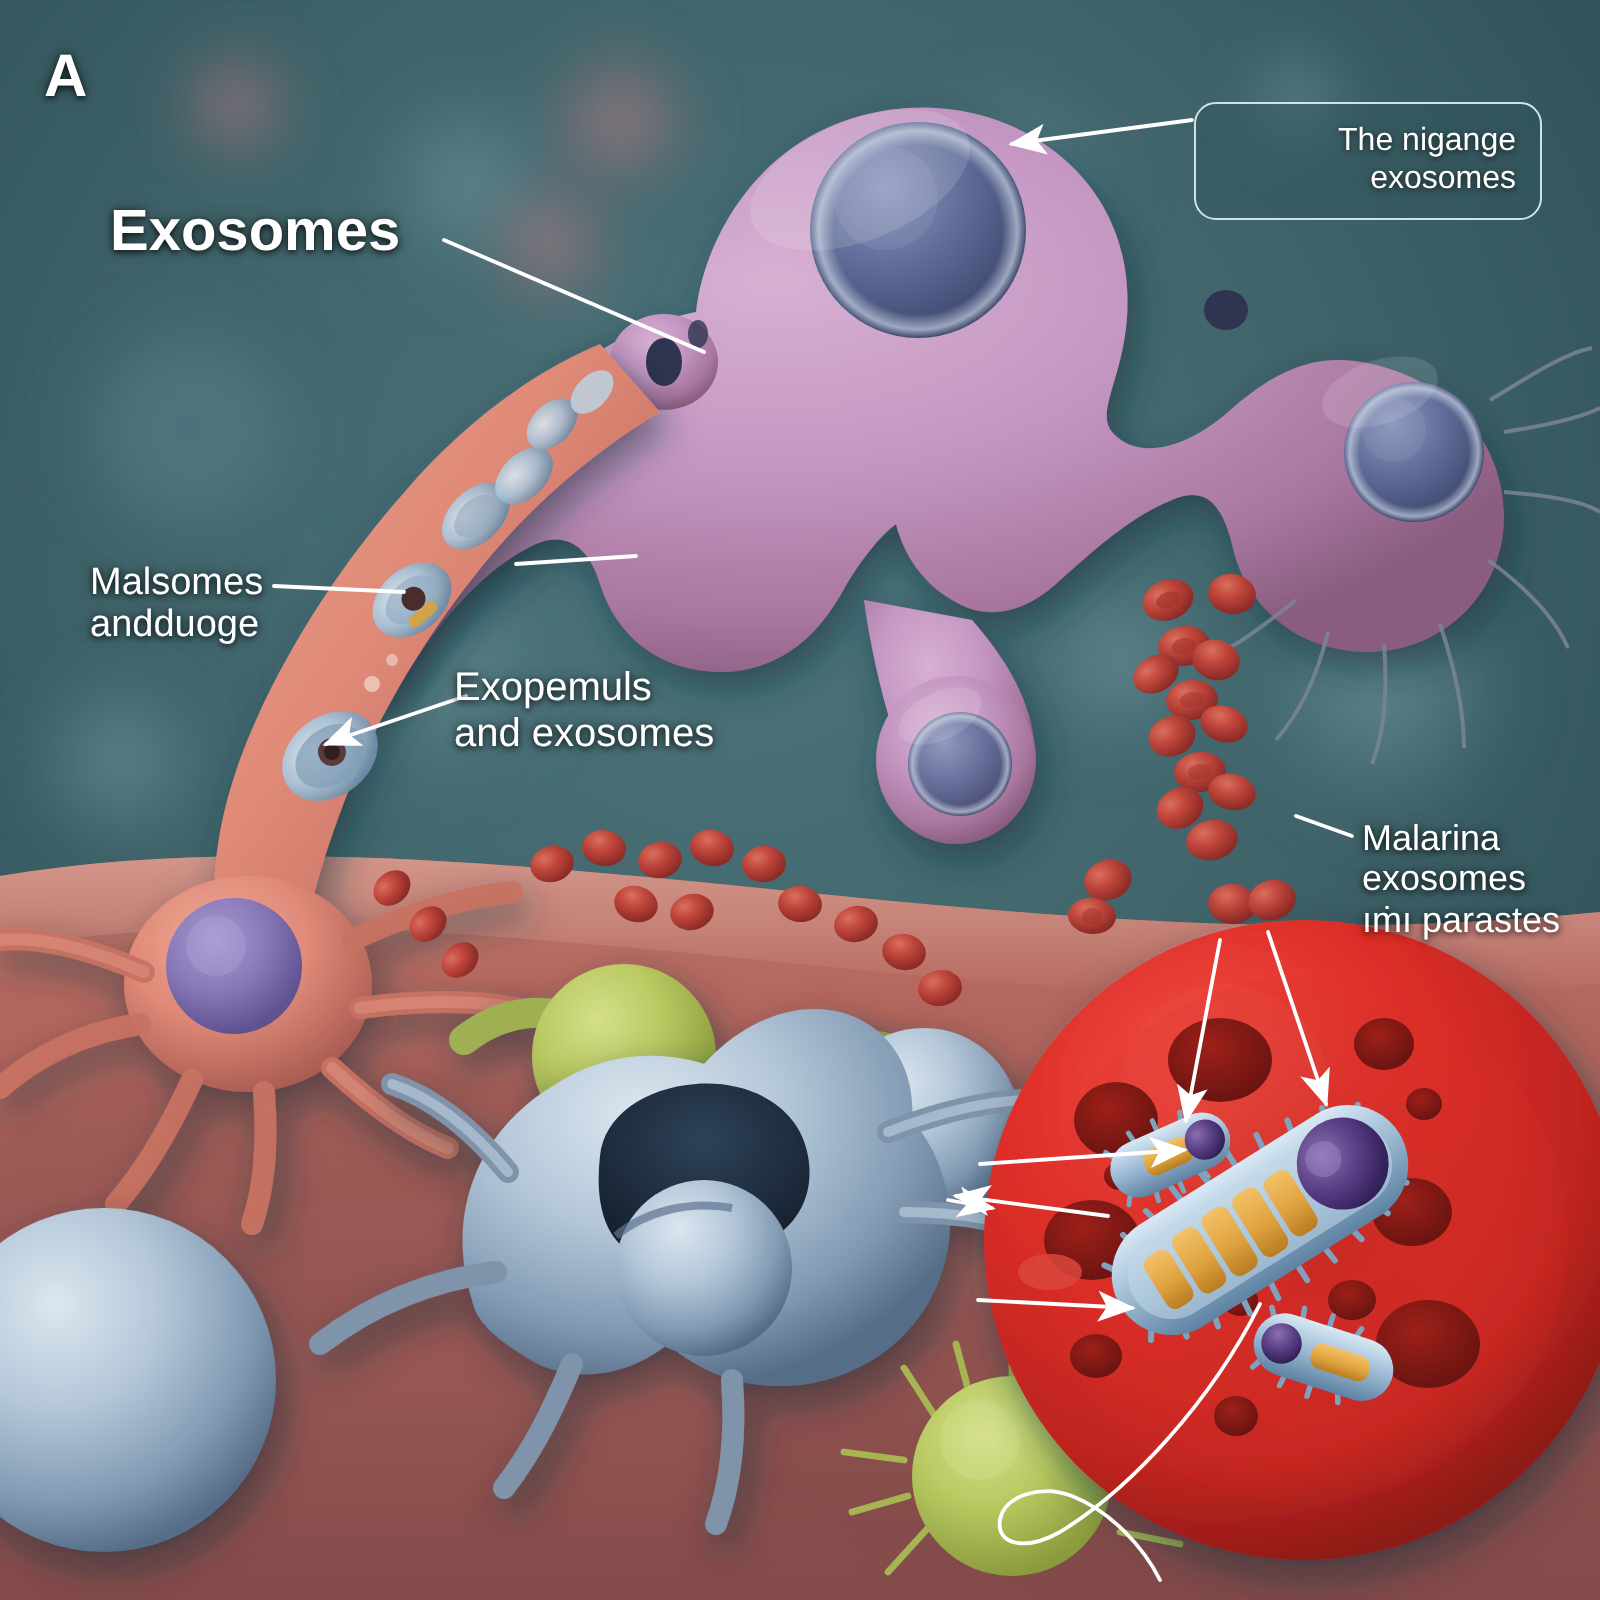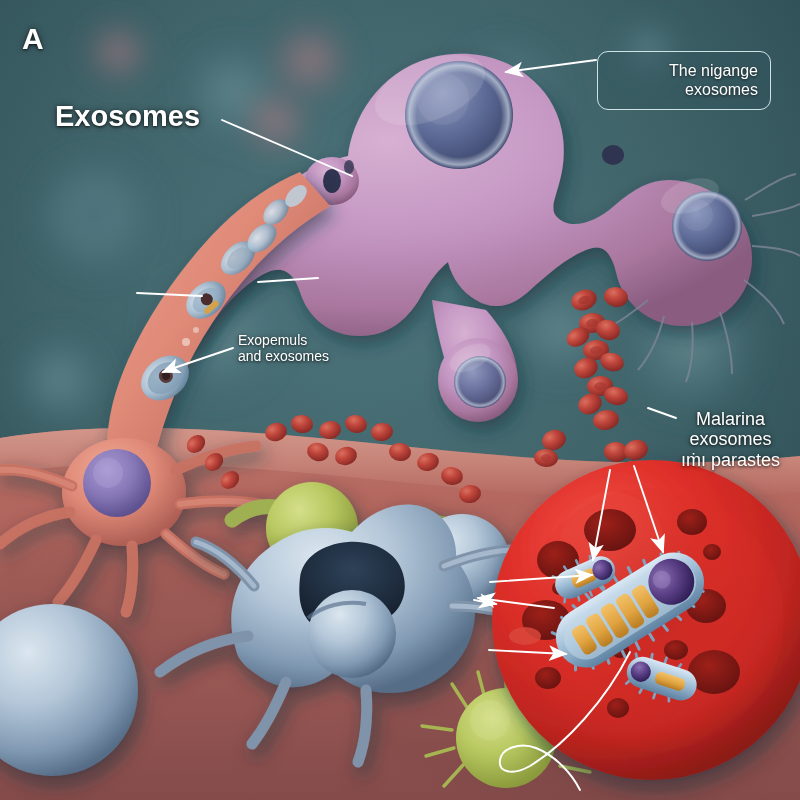--- a/index.html
+++ b/index.html
@@ -10,23 +10,23 @@
   }
   #stage svg.layer{position:absolute;inset:0;width:800px;height:800px;display:block;}
   .lbl{
     position:absolute;color:#ffffff;line-height:1.13;
     text-shadow:0 1px 3px rgba(0,0,0,.75),0 0 7px rgba(0,0,0,.45);
     white-space:pre;pointer-events:none;
   }
   #panel-letter{left:22px;top:22px;font-size:30px;font-weight:700;letter-spacing:.5px;}
   #title-exosomes{left:55px;top:100px;font-size:29px;font-weight:700;}
   #lbl-malsomes{left:45px;top:281px;font-size:19px;}
-  #lbl-exopemuls{left:238px;top:333px;font-size:14px;}
+  #lbl-exopemuls{left:227px;top:333px;font-size:20px;}
   #lbl-transf{left:318px;top:259px;font-size:18px;}
-  #lbl-malarina{left:681px;top:409px;font-size:18px;text-align:center;}
+  #lbl-malarina{left:681px;top:409px;font-size:18px;}
   #callout{
     position:absolute;left:597px;top:29px;width:148px;
     border:1.6px solid #cfe3e6;border-radius:11px;
     background:rgba(48,80,88,.34);
     padding:9px 12px 10px;text-align:right;
     font-size:16px;color:#fff;line-height:1.2;
     text-shadow:0 1px 3px rgba(0,0,0,.7);
     margin-top:22px;
   }
 </style>
@@ -640,20 +640,22 @@
 
   <div id="panel-letter" class="lbl">A</div>
 
   <div id="title-exosomes" class="lbl">Exosomes</div>
 
   <div id="callout">
     <div>The nigange</div>
     <div>exosomes</div>
   </div>
 
+  <div id="lbl-malsomes" class="lbl">Malsomes
+andduoge</div>
 
   <div id="lbl-exopemuls" class="lbl">Exopemuls
 and exosomes</div>
 
 
   <div id="lbl-malarina" class="lbl">Malarina
 exosomes
 ıṁı parastes</div>
 
 </div>

